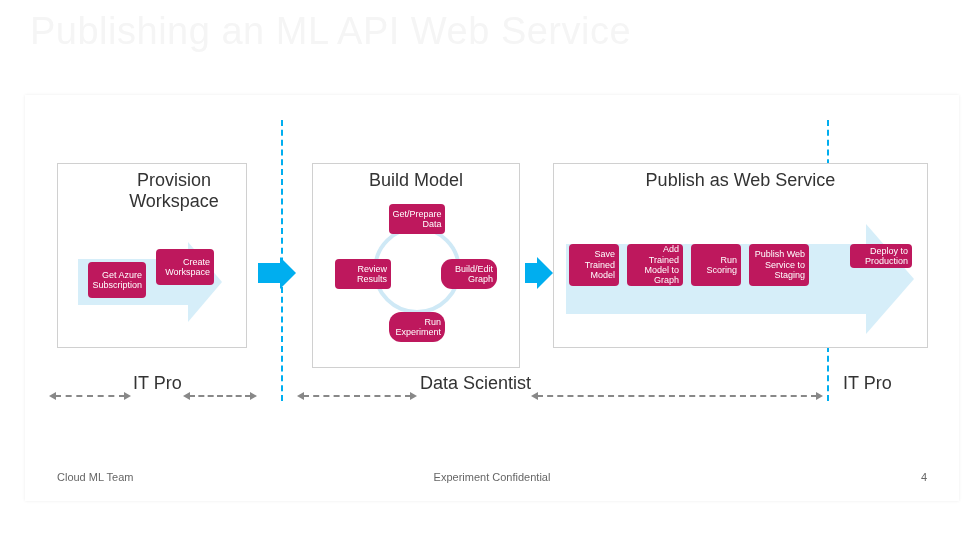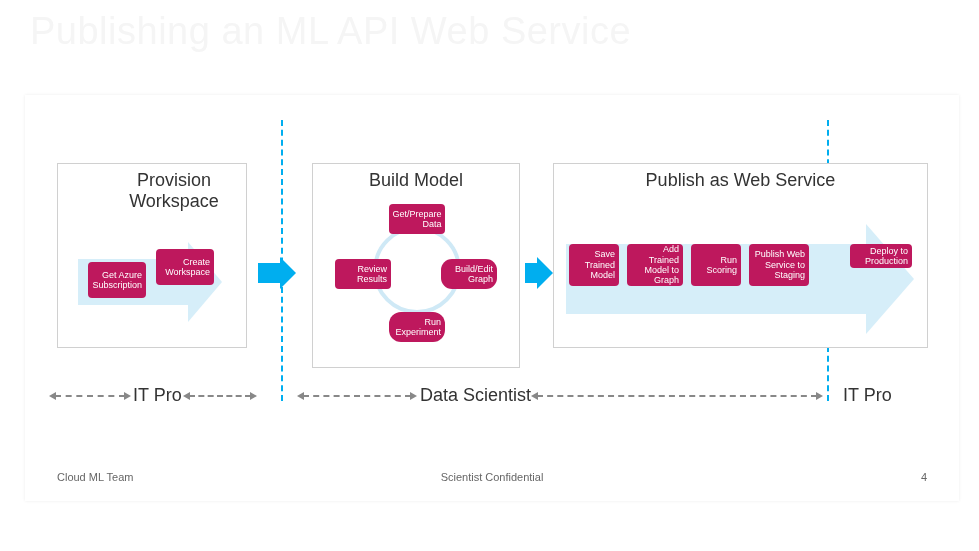--- a/index.html
+++ b/index.html
@@ -100,21 +100,21 @@
     top: 25px;
     bottom: 100px;
     border-left: 2px dashed #00AEEF;
   }
   .v1 { left: 256px; }
   .v2 { left: 802px; }
 
   
   .role {
     position: absolute;
-    bottom: 95px;
+    bottom: 107px;
     font-size: 18px;
     color: #333;
     font-weight: 300;
   }
   .dashline {
     position: absolute;
     bottom: 104px;
     height: 0;
     border-top: 2px dashed #888;
   }
@@ -198,15 +198,15 @@
   <div class="role" style="left:108px;">IT Pro</div>
   <div class="dashline" style="left:164px; width:62px;"></div>
 
   <div class="dashline" style="left:278px; width:108px;"></div>
   <div class="role" style="left:395px;">Data Scientist</div>
   <div class="dashline" style="left:512px; width:280px;"></div>
 
   <div class="role" style="left:818px;">IT Pro</div>
 
   <div class="footer-left">Cloud ML Team</div>
-  <div class="footer-mid">Scientist Confidential</div>
+  <div class="footer-mid">Experiment Confidential</div>
   <div class="footer-right">4</div>
 </div>
 
 </body></html>

